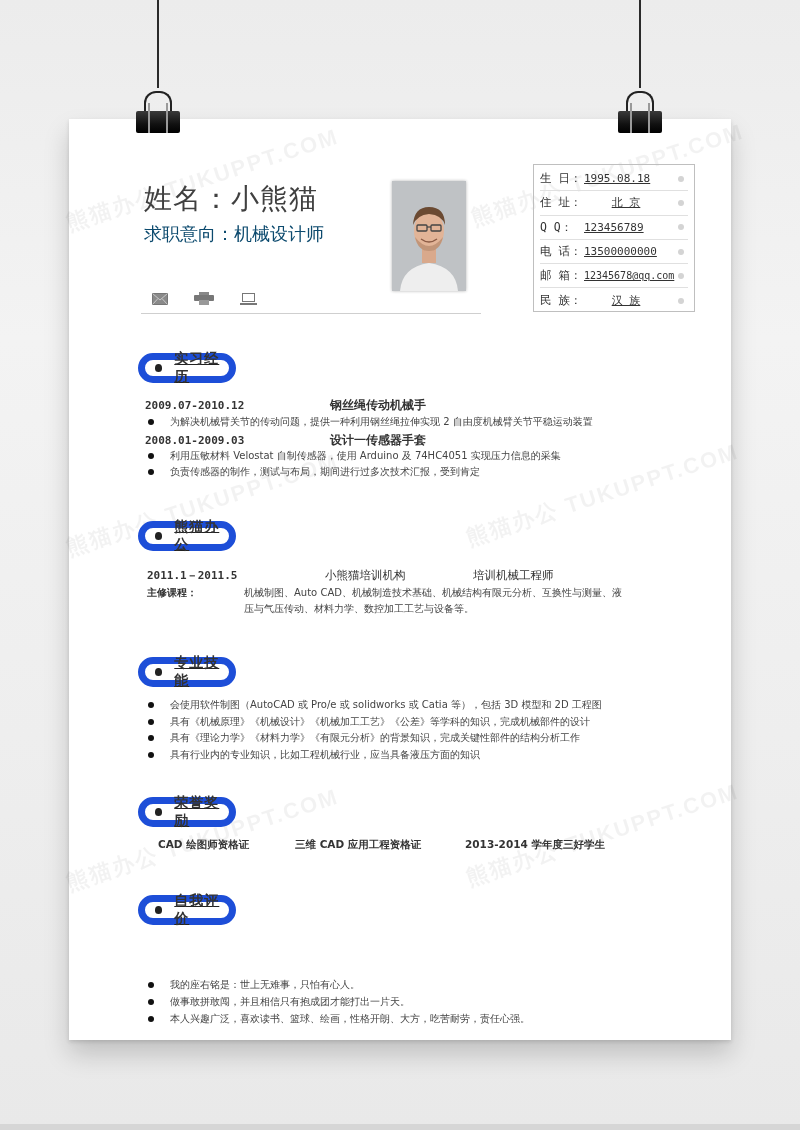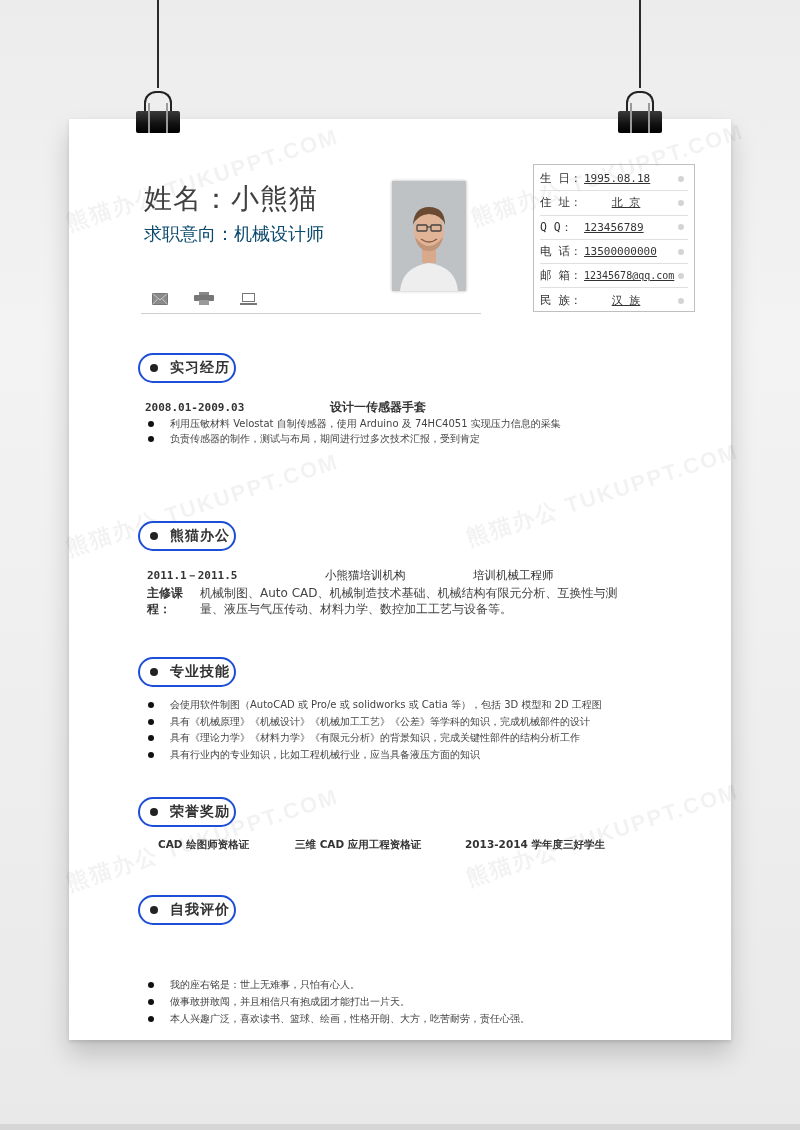--- a/index.html
+++ b/index.html
@@ -52,35 +52,35 @@
     font-size: 11.5px; color: #333; position: relative;
     font-family: "DejaVu Sans Mono", "Liberation Mono", monospace;
   }
   .info-row:last-child { border-bottom: none; }
   .info-row .lbl { width: 44px; letter-spacing: 0; }
   .info-row .val { flex: 1; font-size: 11px; text-decoration: underline; }
   .info-row .val.center { text-align: center; padding-right: 20px; }
   .info-row .dot { position: absolute; right: 4px; width: 6px; height: 6px; border-radius: 50%; background: #d4d4d4; }
   .section-title {
     position: absolute; left: 138px; height: 30px; width: 98px;
-    border: 2px solid #1d4ed8; border-radius: 16px; display: flex; align-items: center;
-    padding-left: 10px; background: #fff;
+    border: 7px solid #1d4ed8; border-radius: 16px; display: flex; align-items: center;
+    padding-left: 10px; background: #fff; text-decoration: underline;
   }
   .section-title .bullet { width: 8px; height: 8px; border-radius: 50%; background: #222; margin-right: 12px; }
   .section-title .txt { font-size: 14px; font-weight: bold; color: #333; letter-spacing: 1px; }
   .section { position: absolute; left: 145px; width: 480px; font-size: 10.5px; color: #333; }
   .row-head { display: flex; height: 17px; align-items: center; font-weight: bold; font-size: 11px; }
   .row-head .date { width: 185px; font-family: "DejaVu Sans Mono", "Liberation Mono", monospace; font-size: 11px; }
   .row-head .title { font-size: 12px; }
   .bul { display: flex; height: 15.5px; align-items: center; font-size: 10px; color: #444; }
   .bul::before { content: ""; width: 6px; height: 6px; background: #111; border-radius: 50%; margin: 0 16px 0 3px; flex-shrink: 0; }
   .edu-row { display: flex; height: 20px; align-items: center; font-size: 11.5px; }
   .edu-row .d { width: 178px; font-weight: bold; font-family: "DejaVu Sans Mono", "Liberation Mono", monospace; font-size: 11px; }
   .edu-row .s { width: 148px; }
-  .courses { display: flex; font-size: 12px; color: #444; line-height: 16px; }
+  .courses { display: flex; font-size: 10px; color: #444; line-height: 16px; gap: 44px; }
   .courses .k { font-weight: bold; width: 53px; color: #333; flex-shrink: 0; }
   .awards { position: absolute; left: 158px; width: 460px; font-size: 10.5px; font-weight: bold; color: #333; }
   .awards .ar { display: flex; height: 25px; align-items: center; }
   .awards .ar span:nth-child(1) { width: 137px; }
   .awards .ar span:nth-child(2) { width: 170px; }
 </style>
 </head>
 <body>
 
 <div class="string" style="left:157px;height:88px;"></div>
@@ -180,20 +180,25 @@
     <span class="val center">汉 族</span>
     <span class="dot"></span>
   </div>
 </div>
 
 <div class="section-title" style="top:353px;">
   <span class="bullet"></span>
   <span class="txt">实习经历</span>
 </div>
 <div class="section" style="top:397px;">
+  <div class="row-head">
+    <span class="date">2009.07-2010.12</span>
+    <span class="title">钢丝绳传动机械手</span>
+  </div>
+  <div class="bul">为解决机械臂关节的传动问题，提供一种利用钢丝绳拉伸实现 2 自由度机械臂关节平稳运动装置</div>
   <div class="row-head" style="margin-top:2px;">
     <span class="date">2008.01-2009.03</span>
     <span class="title">设计一传感器手套</span>
   </div>
   <div class="bul">利用压敏材料 Velostat 自制传感器，使用 Arduino 及 74HC4051 实现压力信息的采集</div>
   <div class="bul">负责传感器的制作，测试与布局，期间进行过多次技术汇报，受到肯定</div>
 </div>
 
 <div class="section-title" style="top:521px;">
   <span class="bullet"></span>

